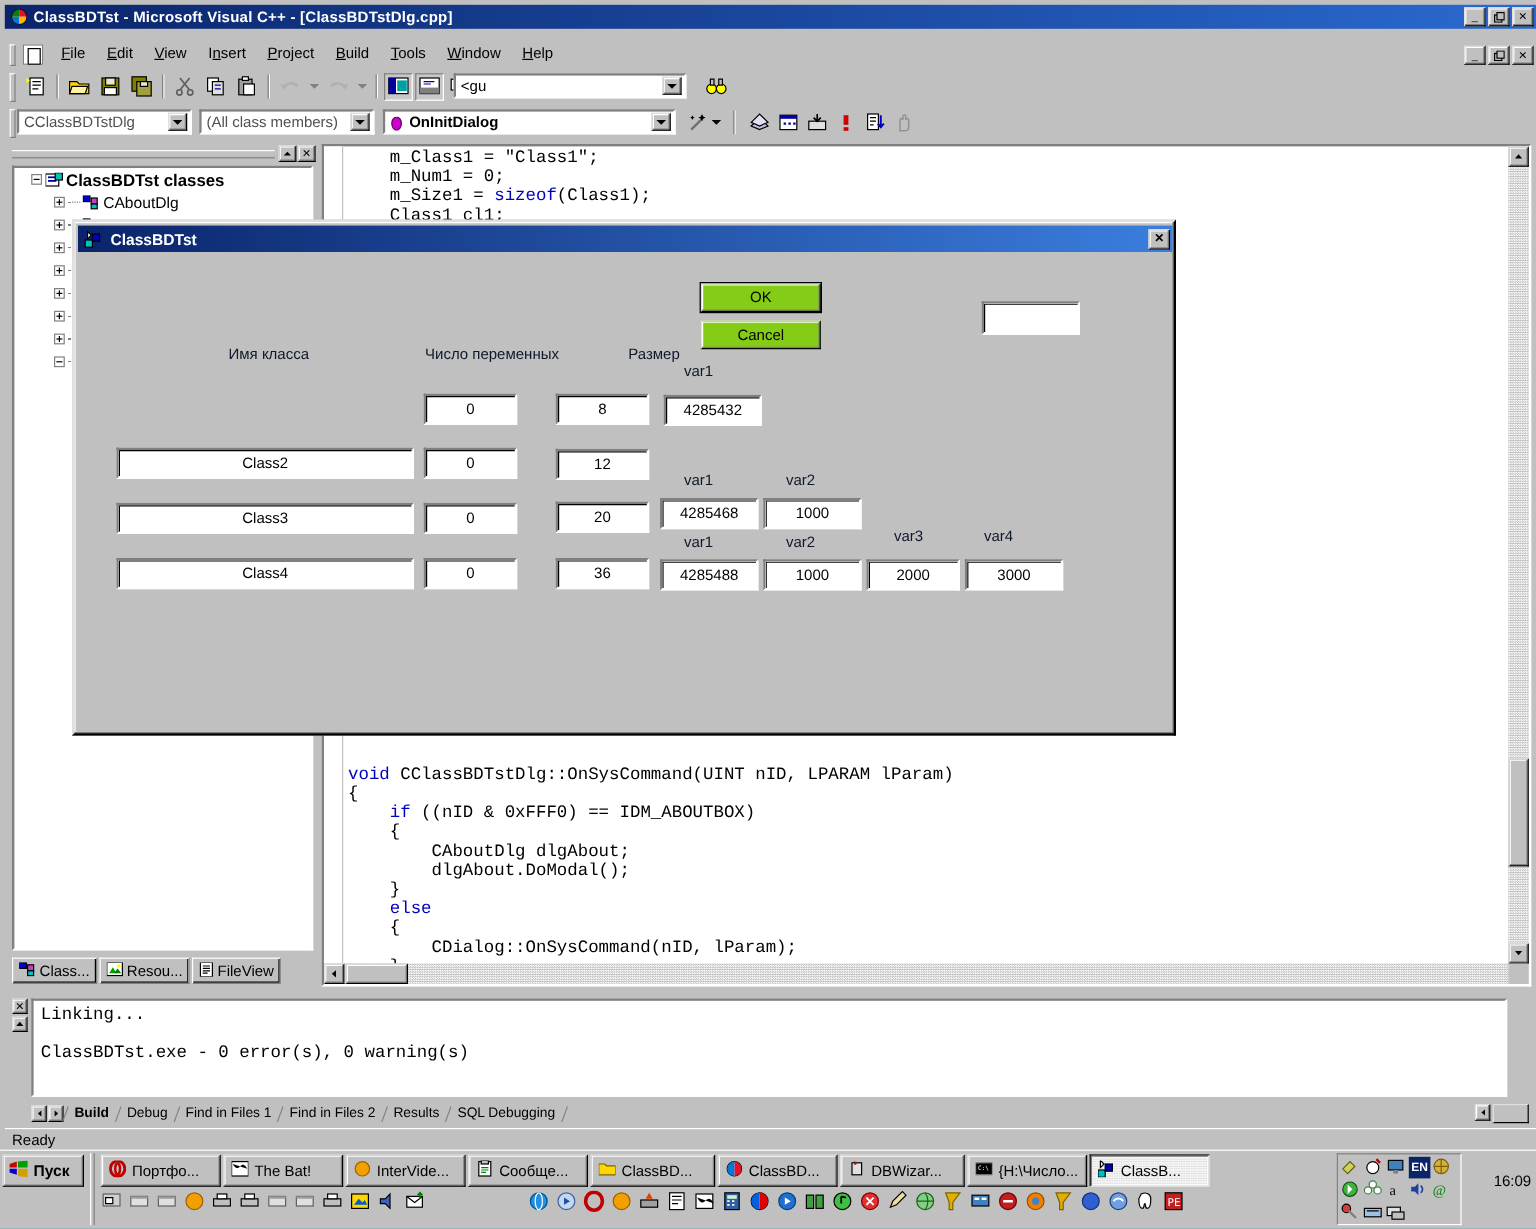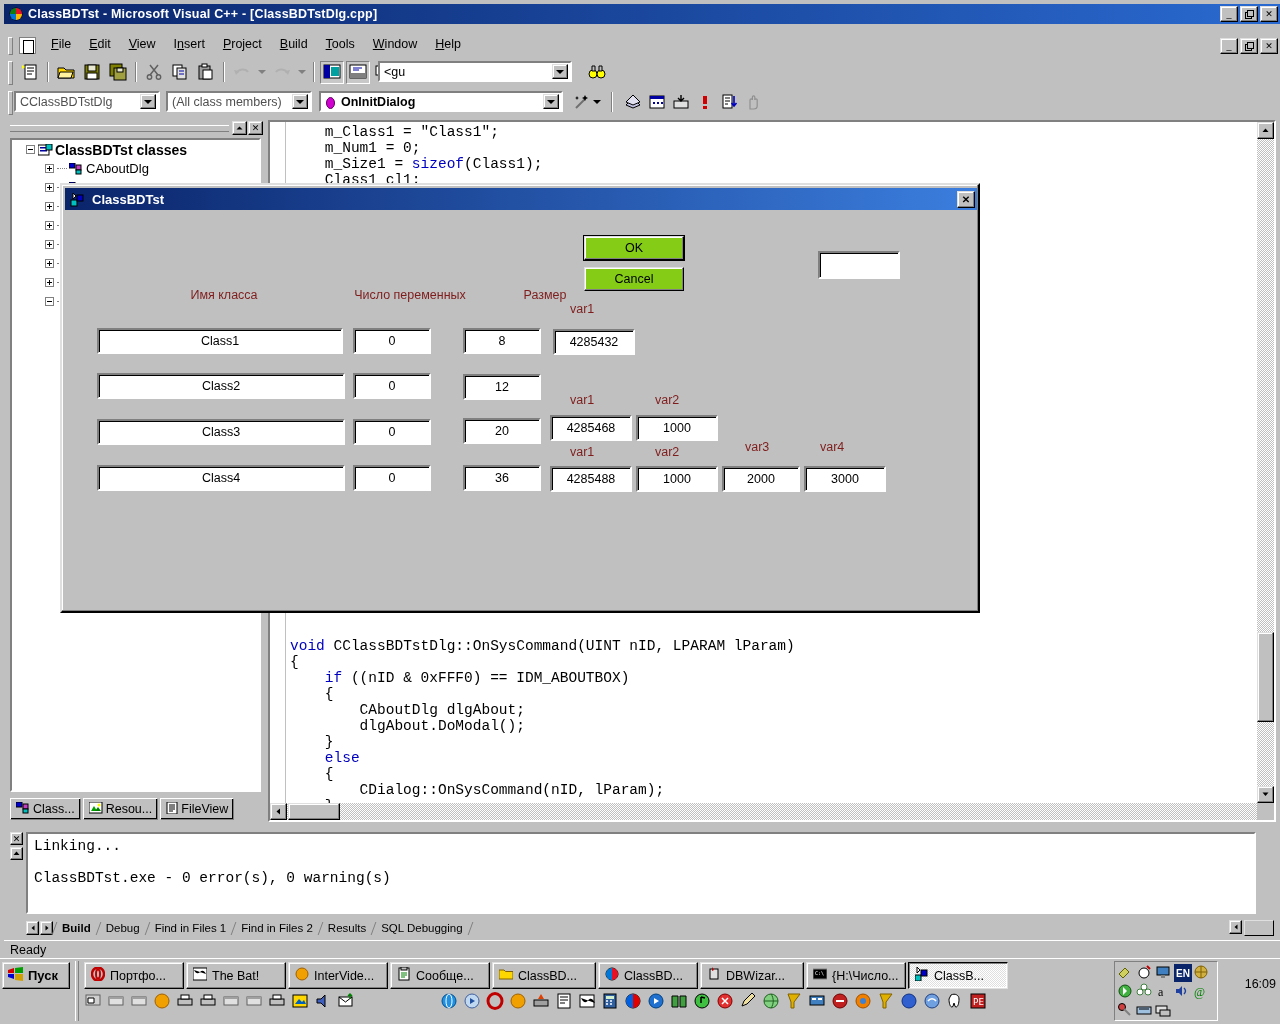--- a/index.html
+++ b/index.html
@@ -117,21 +117,21 @@
   .dlg-title { position:absolute; left:3px; top:3px; width:912px; height:22px;
                background: linear-gradient(to right,#0a246a,#3b7ede); display:flex; align-items:center; padding:0 2px;}
   .dlg-title .t { color:#fff; font-weight:bold; font-size:13px; margin-left:6px;}
   .dlg-close { margin-left:auto; width:18px;height:17px;background:#c0c0c0;display:flex;align-items:center;justify-content:center;
                font-size:10px; font-weight:bold;
                border:1px solid; border-color:#dfdfdf #000 #000 #dfdfdf; box-shadow: inset -1px -1px 0 #808080, inset 1px 1px 0 #fff;}
   .dlg-body { position:absolute; left:3px; top:27px; right:3px; bottom:3px; }
   .dbtn { position:absolute; height:24px; background:#84cc16; display:flex; align-items:center; justify-content:center;
           font-size:12.5px; border:1px solid; border-color:#dfdfdf #000 #000 #dfdfdf; box-shadow: inset -1px -1px 0 #808080, inset 1px 1px 0 #fff;}
   .dbtn.default { outline:1px solid #000; }
-  .dlabel { position:absolute; font-size:12.5px; color:#7f1d1d; white-space:nowrap; }
+  .dlabel { position:absolute; font-size:12.5px; color:#0f172a; white-space:nowrap; }
   .dedit { position:absolute; height:26px; background:#fff; display:flex; align-items:center; justify-content:center;
            font-size:12.5px; border:2px solid; border-color:#808080 #fff #fff #808080; box-shadow: inset 1px 1px 0 #000;}
 
   
   .taskbar { position:absolute; left:0; top:958px; width:1280px; height:66px; background:#c0c0c0;
              border-top:1px solid #fff; }
   .start { position:absolute; left:2px; top:3px; width:68px; height:27px; background:#c0c0c0; display:flex; align-items:center; gap:4px;
            padding-left:4px; font-weight:bold; font-size:13px;
            border:1px solid; border-color:#dfdfdf #000 #000 #dfdfdf; box-shadow: inset -1px -1px 0 #808080, inset 1px 1px 0 #fff;}
   .tb-div { position:absolute; top:2px; width:4px; height:60px; }
@@ -629,21 +629,20 @@
 
       <div class="dbtn default" style="left:519px; top:24px; width:100px;">OK</div>
       <div class="dbtn" style="left:519px; top:55px; width:100px;">Cancel</div>
       <div class="dedit" style="left:753px; top:39px; width:82px; height:28px;"></div>
 
       <div class="dlabel" style="left:59px; top:76px; width:200px; text-align:center;">Имя класса</div>
       <div class="dlabel" style="left:255px; top:76px; width:180px; text-align:center;">Число переменных</div>
       <div class="dlabel" style="left:435px; top:76px; width:90px; text-align:center;">Размер</div>
 
       <div class="dlabel" style="left:505px; top:90px;">var1</div>
-      <div class="dedit" style="left:32px;  top:116px; width:246px;">Class1</div>
       <div class="dedit" style="left:288px; top:116px; width:78px;">0</div>
       <div class="dedit" style="left:398px; top:116px; width:78px;">8</div>
       <div class="dedit" style="left:488px; top:117px; width:82px;">4285432</div>
 
       <div class="dedit" style="left:32px;  top:161px; width:248px;">Class2</div>
       <div class="dedit" style="left:288px; top:161px; width:78px;">0</div>
       <div class="dedit" style="left:398px; top:162px; width:78px;">12</div>
 
       <div class="dlabel" style="left:505px; top:181px;">var1</div>
       <div class="dlabel" style="left:590px; top:181px;">var2</div>

